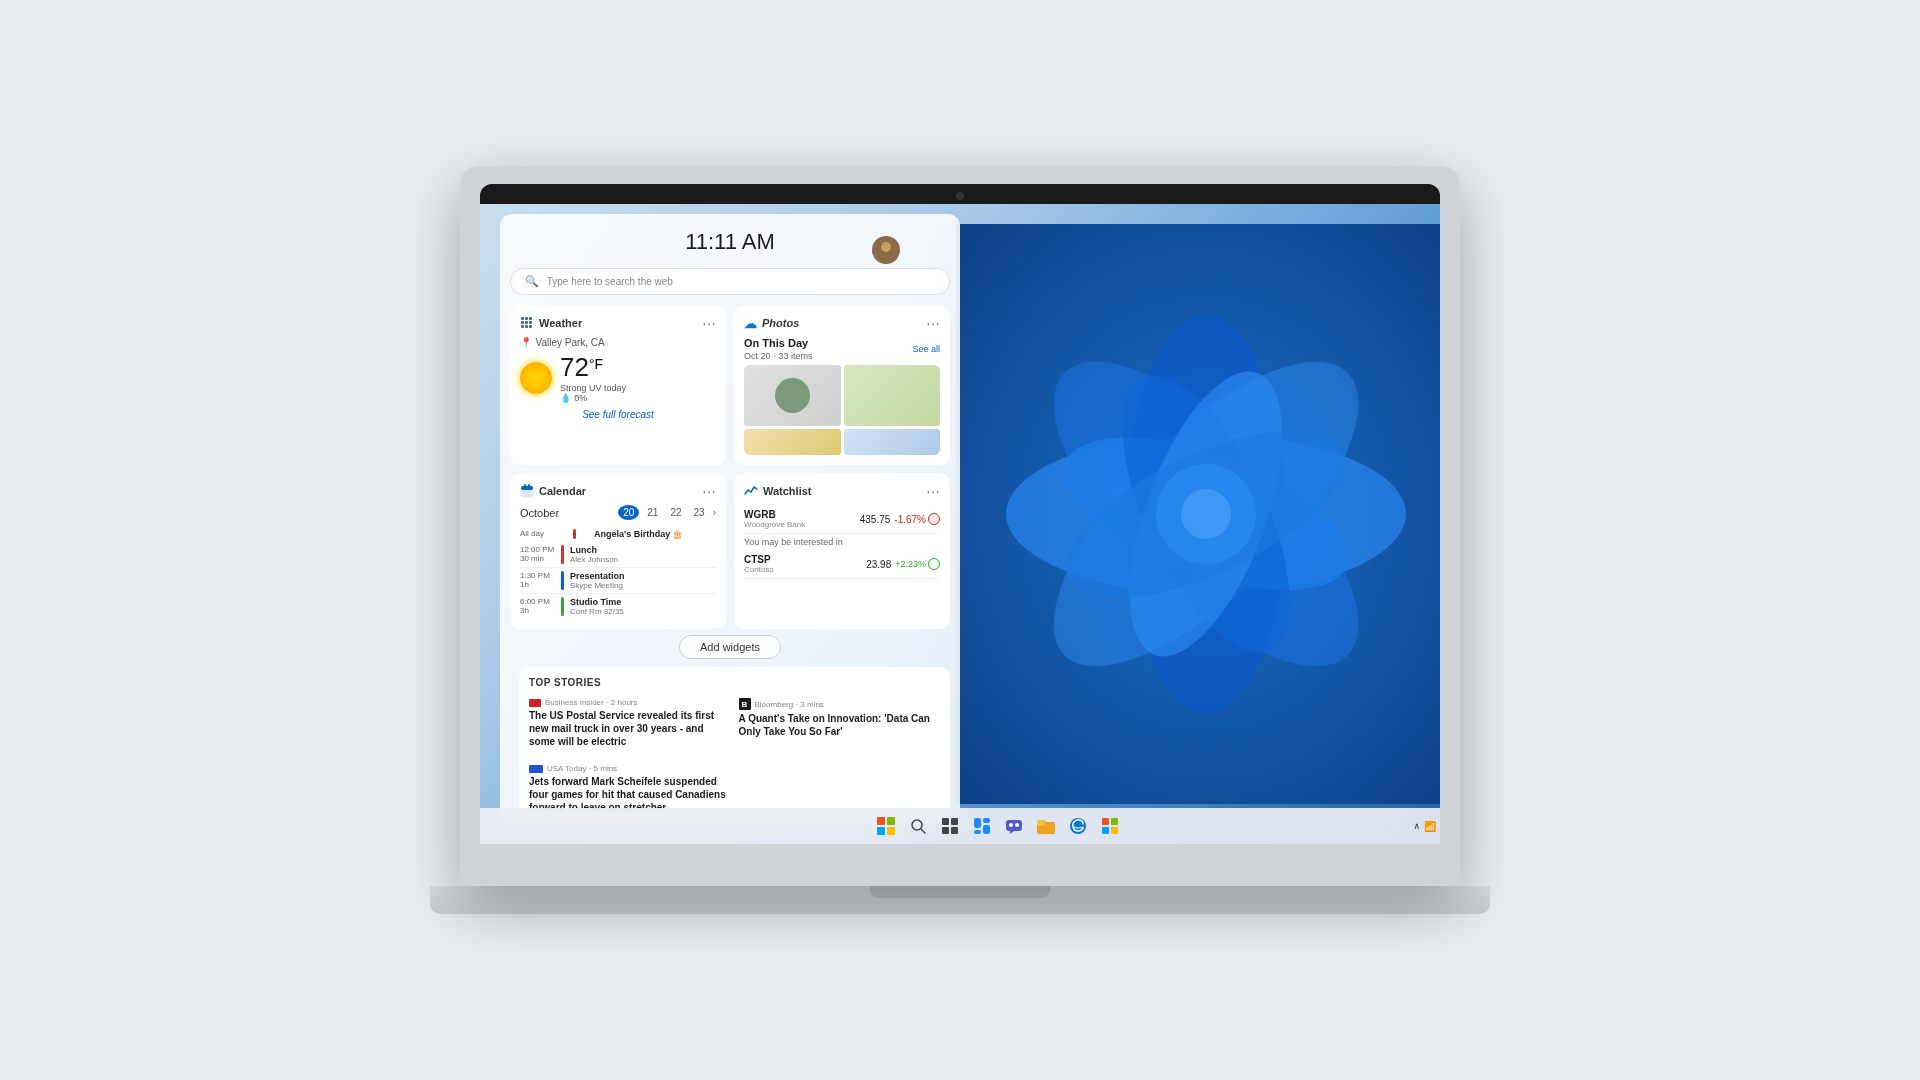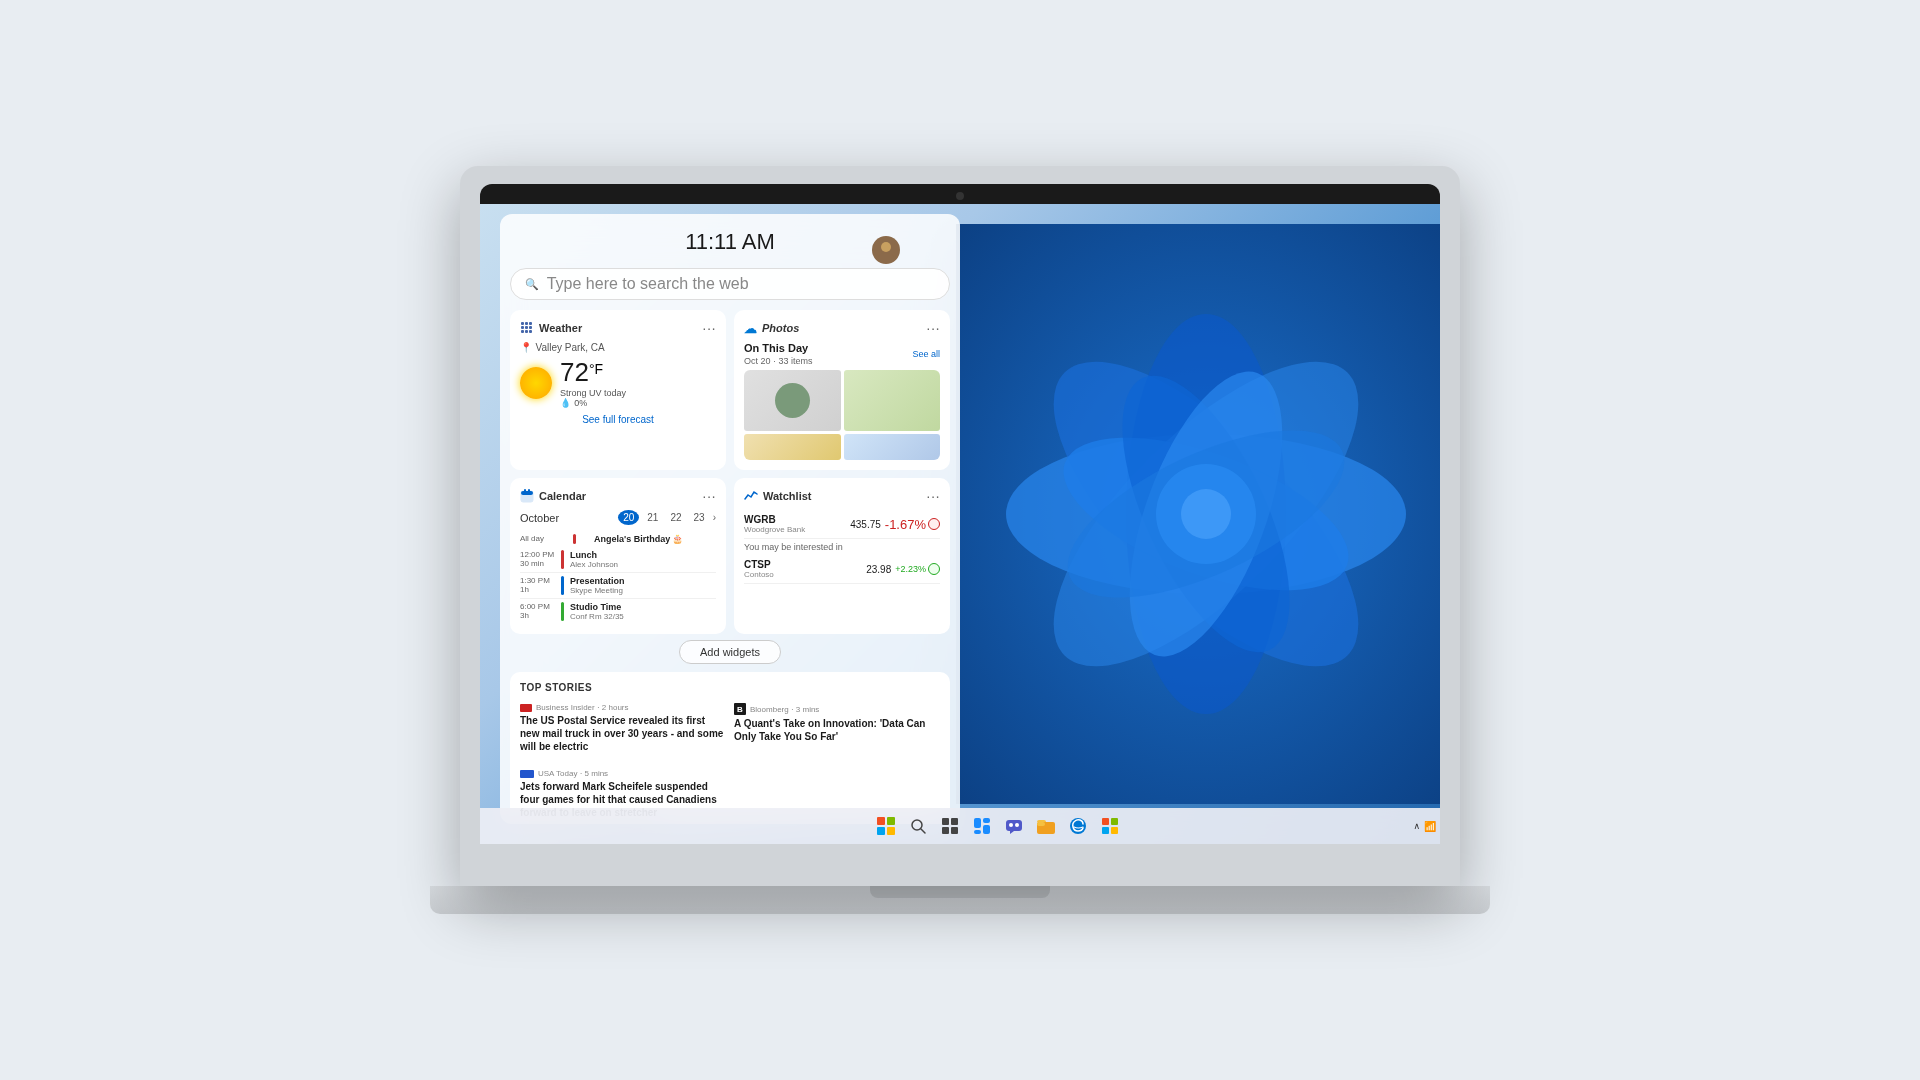--- a/index.html
+++ b/index.html
@@ -218,20 +218,21 @@
       align-items: center;
       gap: 3px;
     }
 
     .weather-forecast-link {
       color: #0066cc;
       font-size: 10px;
       text-align: center;
       margin-top: 6px;
       cursor: pointer;
+      font-style: italic;
     }
 
     
     .photos-widget {
       background: white;
     }
 
     .photos-grid {
       display: grid;
       grid-template-columns: 1fr 1fr;
@@ -388,21 +389,21 @@
       color: #888;
     }
 
     .stock-price {
       font-size: 10px;
       font-weight: 500;
       color: #1a1a1a;
     }
 
     .stock-change-neg {
-      font-size: 13px;
+      font-size: 10px;
       color: #cc2222;
       display: flex;
       align-items: center;
       gap: 2px;
       text-align: center;
     }
 
     .stock-change-pos {
       font-size: 9px;
       color: #22aa22;
@@ -433,20 +434,21 @@
       color: #333;
       cursor: pointer;
     }
 
     
     .news-section {
       background: white;
       border-radius: 10px;
       padding: 10px;
       margin-top: 8px;
+      margin-left: 9px;
     }
 
     .news-top-stories {
       font-size: 10px;
       font-weight: 700;
       color: #333;
       margin-bottom: 6px;
       text-transform: uppercase;
       letter-spacing: 0.5px;
     }
@@ -727,21 +729,21 @@
               <div class="profile-icon">
                 <svg width="20" height="20" viewBox="0 0 20 20">
                   <circle cx="10" cy="7" r="5" fill="#c8a060"></circle>
                   <path d="M2 18 Q2 13 10 13 Q18 13 18 18Z" fill="#8B6A4A"></path>
                 </svg>
               </div>
             </div>
 
             <div class="search-bar">
               <span class="search-icon-small">🔍</span>
-              <span style="font-size:16px;color:#888;">Type here to search the web</span>
+              <span style="font-size:10px;color:#888;">Type here to search the web</span>
             </div>
 
             <div class="widget-grid">
 
               <div class="widget-card weather-widget">
                 <div class="widget-card-header">
                   <div class="widget-card-title-row">
                     <div class="widget-icon">
                       <svg width="14" height="14" viewBox="0 0 14 14">
                         <rect x="1" y="1" width="3" height="3" fill="#4466aa" rx="1"></rect>

